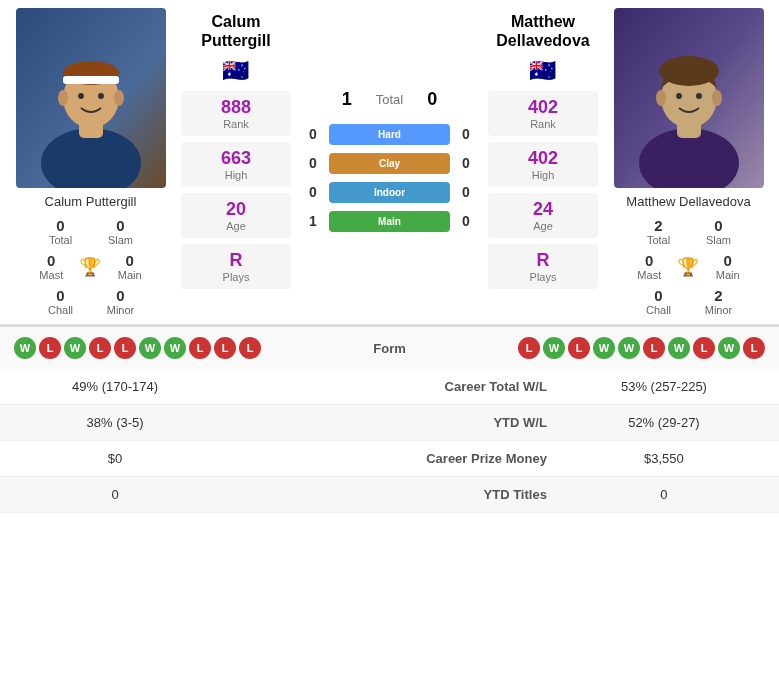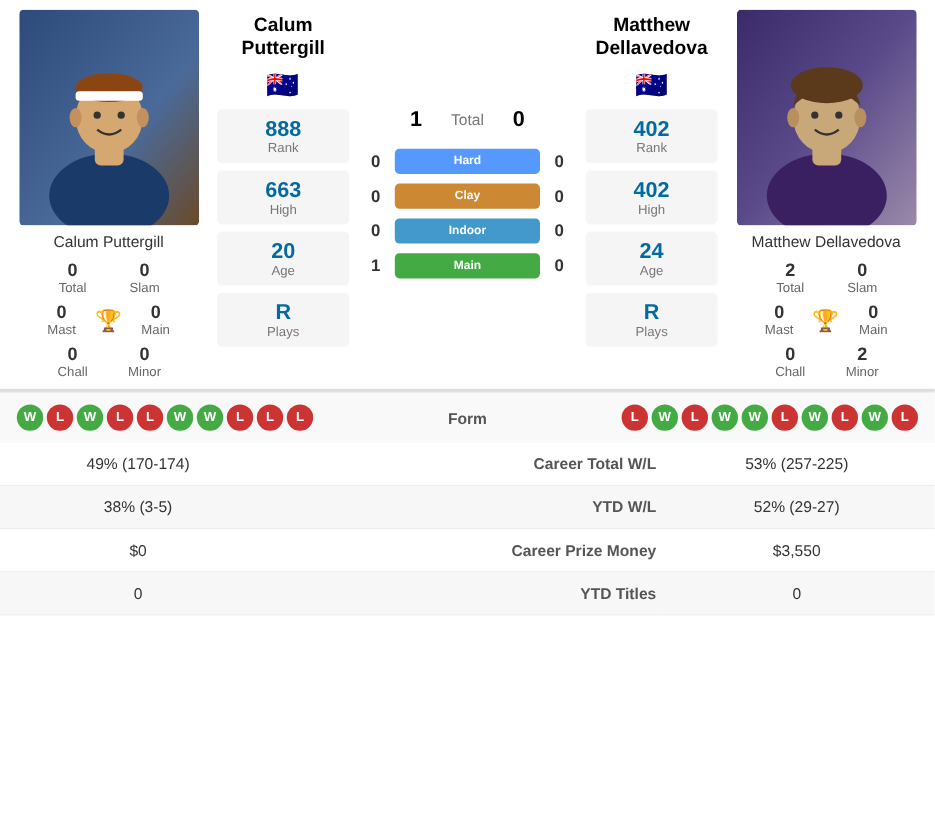--- a/index.html
+++ b/index.html
@@ -37,21 +37,21 @@
       background: #f5f5f5;
       border-radius: 4px;
       padding: 6px 16px;
       margin: 3px 0;
       width: 110px;
     }
 
     .center-stat-value {
       font-size: 18px;
       font-weight: bold;
-      color: #0369a1;
+      color: #a21caf;
     }
 
     .center-stat-label {
       font-size: 11px;
       color: #777;
     }
 
     .court-row {
       display: flex;
       align-items: center;

